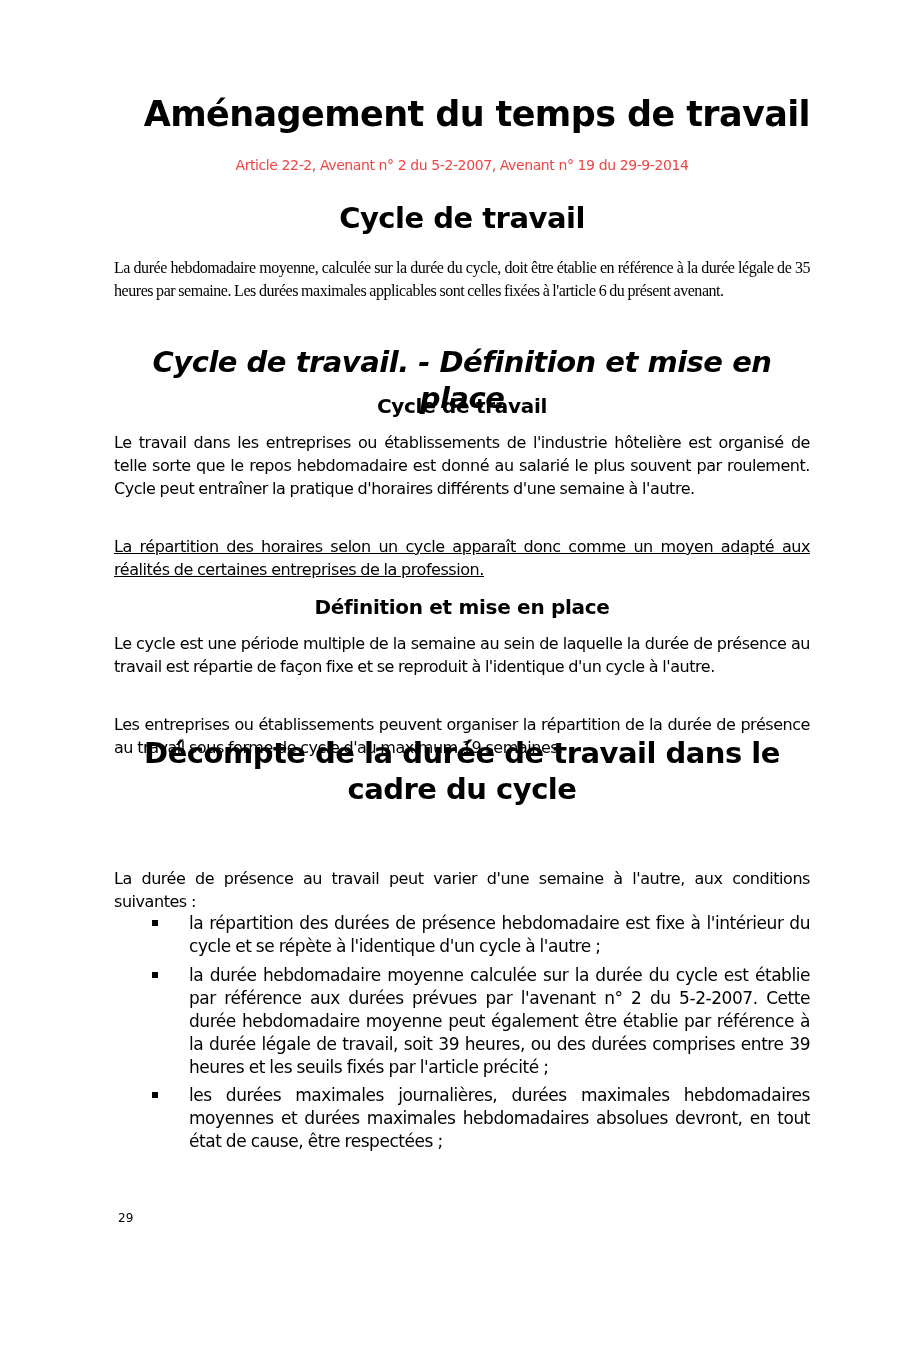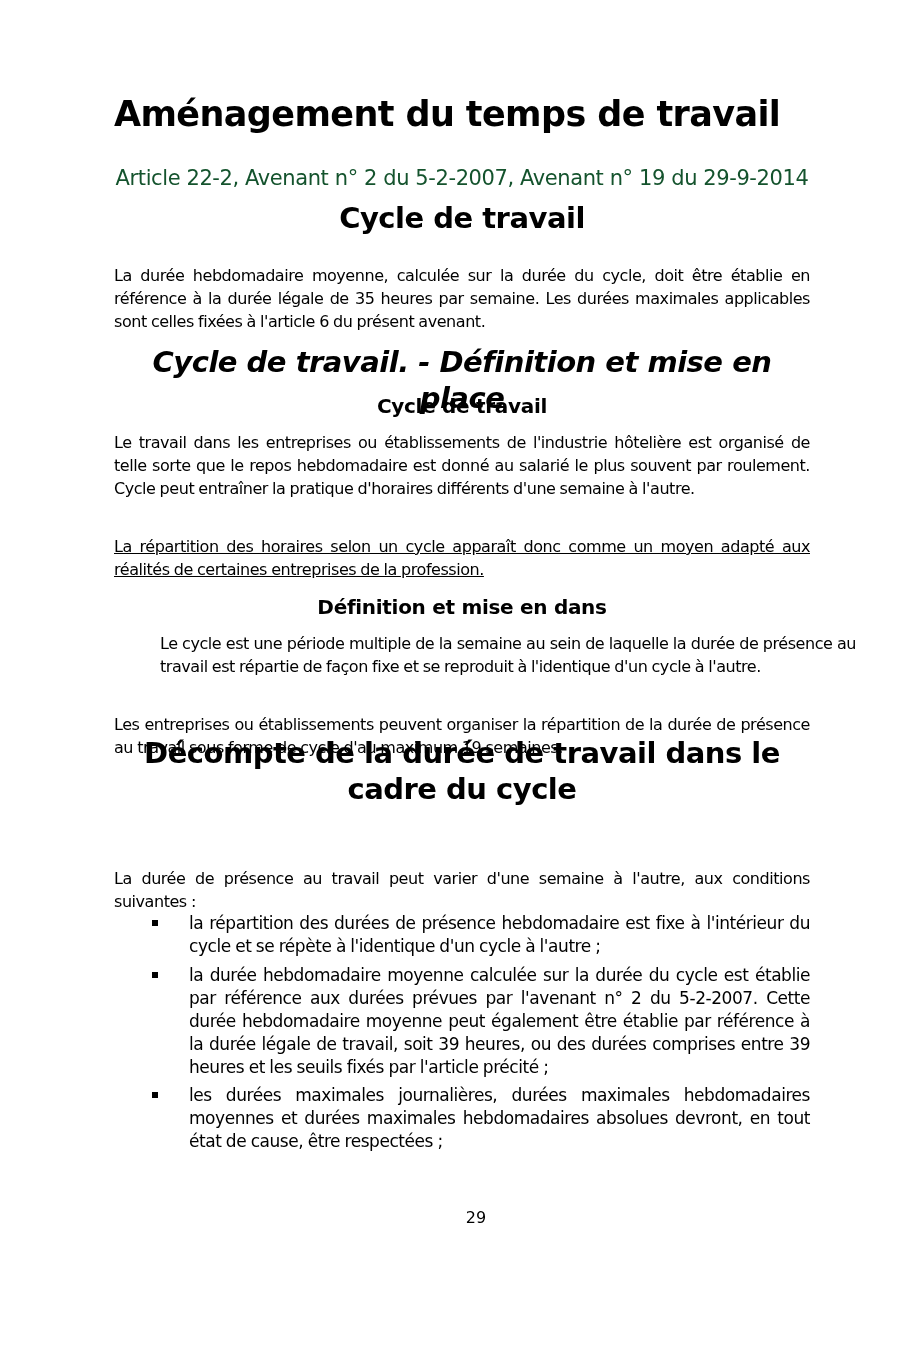--- a/index.html
+++ b/index.html
@@ -3,26 +3,26 @@
   <meta charset="utf-8">
   <style>
     html, body { margin: 0; padding: 0; background: #ffffff; }
     body {
       width: 900px; height: 1351px; position: relative; overflow: hidden;
       font-family: "DejaVu Sans", sans-serif; color: #000;
     }
     .page { position: absolute; left: 114px; top: 0; width: 696px; }
     .h1 {
       position: absolute; left: 0; width: 696px; top: 90px;
-      text-align: left; font-weight: bold; font-size: 35px; letter-spacing: -0.6px;
+      text-align: right; font-weight: bold; font-size: 35px; letter-spacing: -0.6px;
       line-height: 48px; white-space: nowrap;
     }
     .subtitle {
-      position: absolute; left: 0; width: 696px; top: 165px;
-      text-align: center; font-size: 21px; color: #14532d; line-height: 26px;
+      position: absolute; left: 0; width: 696px; top: 152px;
+      text-align: center; font-size: 14px; color: #ef4444; line-height: 26px;
       letter-spacing: -0.4px; white-space: nowrap;
     }
     .h2 {
       position: absolute; left: 0; width: 696px;
       text-align: center; font-weight: bold; font-size: 29px; letter-spacing: -0.5px;
       line-height: 36px;
     }
     .h3 {
       position: absolute; left: 0; width: 696px;
       text-align: center; font-weight: bold; font-size: 20px; letter-spacing: -0.3px;
@@ -36,41 +36,41 @@
     .bullet-item { position: absolute; left: 0; width: 696px; }
     .bullet {
       position: absolute; left: 38px; top: 8px; width: 6px; height: 6px; background: #000;
     }
     .bullet-text {
       position: absolute; left: 75px; width: 621px;
       font-size: 17px; line-height: 23px; text-align: justify;
       letter-spacing: -0.45px; word-spacing: -0.5px;
     }
     .page-number {
-      position: absolute; left: 14px; width: 696px; top: 1206px;
-      text-align: center; font-size: 16px; line-height: 24px;
+      position: absolute; left: 4px; width: 696px; top: 1206px;
+      font-size: 12px; line-height: 24px;
     }
   </style>
 </head>
 <body>
 
 <div class="page">
   <div class="h1">Aménagement du temps de travail</div>
   <div class="subtitle">Article 22-2, Avenant n° 2 du 5-2-2007, Avenant n° 19 du 29-9-2014</div>
 
   <div class="h2" style="top:200px;">Cycle de travail</div>
-  <div class="p" style="top:264px;">La durée hebdomadaire moyenne, calculée sur la durée du cycle, doit être établie en référence à la durée légale de 35 heures par semaine. Les durées maximales applicables sont celles fixées à l'article 6 du présent avenant.</div>
+  <div class="p" style="top:256px;font-family:Liberation Serif, serif;">La durée hebdomadaire moyenne, calculée sur la durée du cycle, doit être établie en référence à la durée légale de 35 heures par semaine. Les durées maximales applicables sont celles fixées à l'article 6 du présent avenant.</div>
 
   <div class="h2" style="top:344px;font-style:italic;">Cycle de travail. - Définition et mise en place</div>
   <div class="h3" style="top:392px;">Cycle de travail</div>
   <div class="p" style="top:431px;">Le travail dans les entreprises ou établissements de l'industrie hôtelière est organisé de telle sorte que le repos hebdomadaire est donné au salarié le plus souvent par roulement. Cycle peut entraîner la pratique d'horaires différents d'une semaine à l'autre.</div>
   <div class="p" style="top:535px;text-decoration:underline;">La répartition des horaires selon un cycle apparaît donc comme un moyen adapté aux réalités de certaines entreprises de la profession.</div>
 
-  <div class="h3" style="top:593px;">Définition et mise en dans</div>
-  <div class="p" style="top:632px;margin-left:46px;">Le cycle est une période multiple de la semaine au sein de laquelle la durée de présence au travail est répartie de façon fixe et se reproduit à l'identique d'un cycle à l'autre.</div>
+  <div class="h3" style="top:593px;">Définition et mise en place</div>
+  <div class="p" style="top:632px;">Le cycle est une période multiple de la semaine au sein de laquelle la durée de présence au travail est répartie de façon fixe et se reproduit à l'identique d'un cycle à l'autre.</div>
   <div class="p" style="top:713px;">Les entreprises ou établissements peuvent organiser la répartition de la durée de présence au travail sous forme de cycle d'au maximum 19 semaines.</div>
 
   <div class="h2" style="top:735px; left:10px; width:676px;">Décompte de la durée de travail dans le cadre du cycle</div>
   <div class="p" style="top:855px;margin-top:12px;">La durée de présence au travail peut varier d'une semaine à l'autre, aux conditions suivantes :</div>
 
   <div class="bullet-item" style="top:912px;">
     <span class="bullet"></span>
     <div class="bullet-text">la répartition des durées de présence hebdomadaire est fixe à l'intérieur du cycle et se répète à l'identique d'un cycle à l'autre ;</div>
   </div>
   <div class="bullet-item" style="top:964px;">

